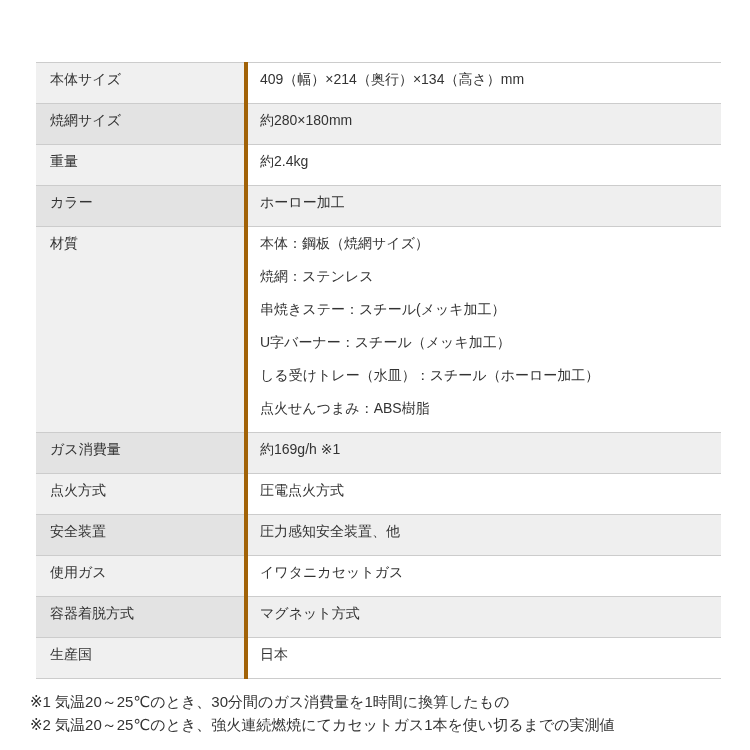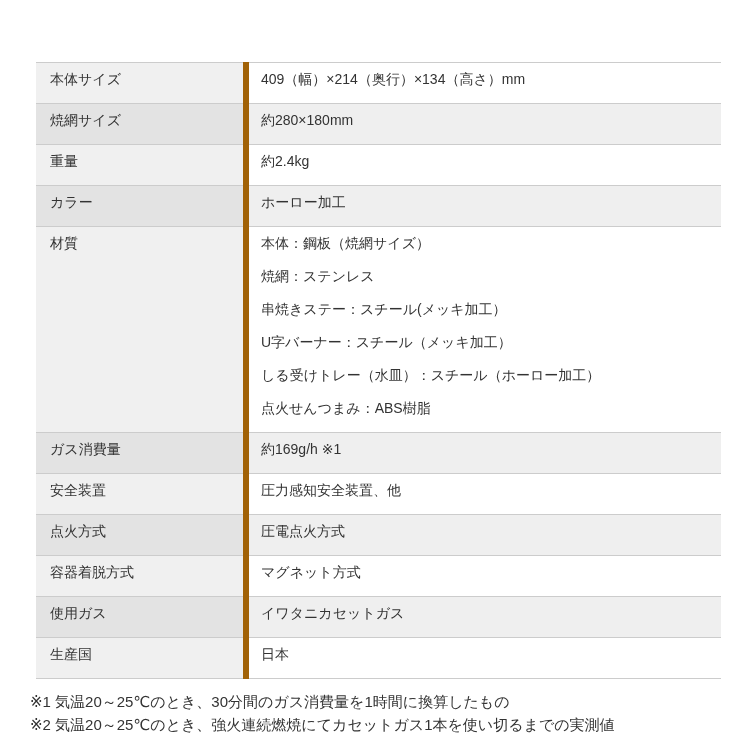--- a/index.html
+++ b/index.html
@@ -32,21 +32,21 @@
   }
   table.spec-table th {
     width: 210px;
     box-sizing: border-box;
     font-weight: normal;
     text-align: left;
     vertical-align: top;
     padding: 0 0 0 14px;
     line-height: 33px;
     background: var(--label-light, #f0f0f0);
-    border-right: 6px solid #a16207;
+    border-right: 4px solid #a16207;
     white-space: nowrap;
     overflow: hidden;
   }
   table.spec-table td {
     vertical-align: top;
     padding: 0 0 7px 12px;
     background: var(--value-light, #ffffff);
     overflow: hidden;
   }
   table.spec-table tr:nth-child(even) th { background: var(--label-dark, #e3e3e3); }
@@ -107,41 +107,41 @@
             <div class="val-line">点火せんつまみ：ABS樹脂</div>
           </td>
         </tr>
         <tr>
           <th>ガス消費量</th>
           <td>
             <div class="val-line">約169g/h ※1</div>
           </td>
         </tr>
         <tr>
+          <th>点火方式</th>
+          <td>
+            <div class="val-line">圧電点火方式</div>
+          </td>
+        </tr>
+        <tr>
           <th>安全装置</th>
           <td>
             <div class="val-line">圧力感知安全装置、他</div>
           </td>
         </tr>
         <tr>
-          <th>点火方式</th>
+          <th>使用ガス</th>
           <td>
-            <div class="val-line">圧電点火方式</div>
+            <div class="val-line">イワタニカセットガス</div>
           </td>
         </tr>
         <tr>
           <th>容器着脱方式</th>
           <td>
             <div class="val-line">マグネット方式</div>
-          </td>
-        </tr>
-        <tr>
-          <th>使用ガス</th>
-          <td>
-            <div class="val-line">イワタニカセットガス</div>
           </td>
         </tr>
         <tr>
           <th>生産国</th>
           <td>
             <div class="val-line">日本</div>
           </td>
         </tr>
       </tbody>
   </table>

